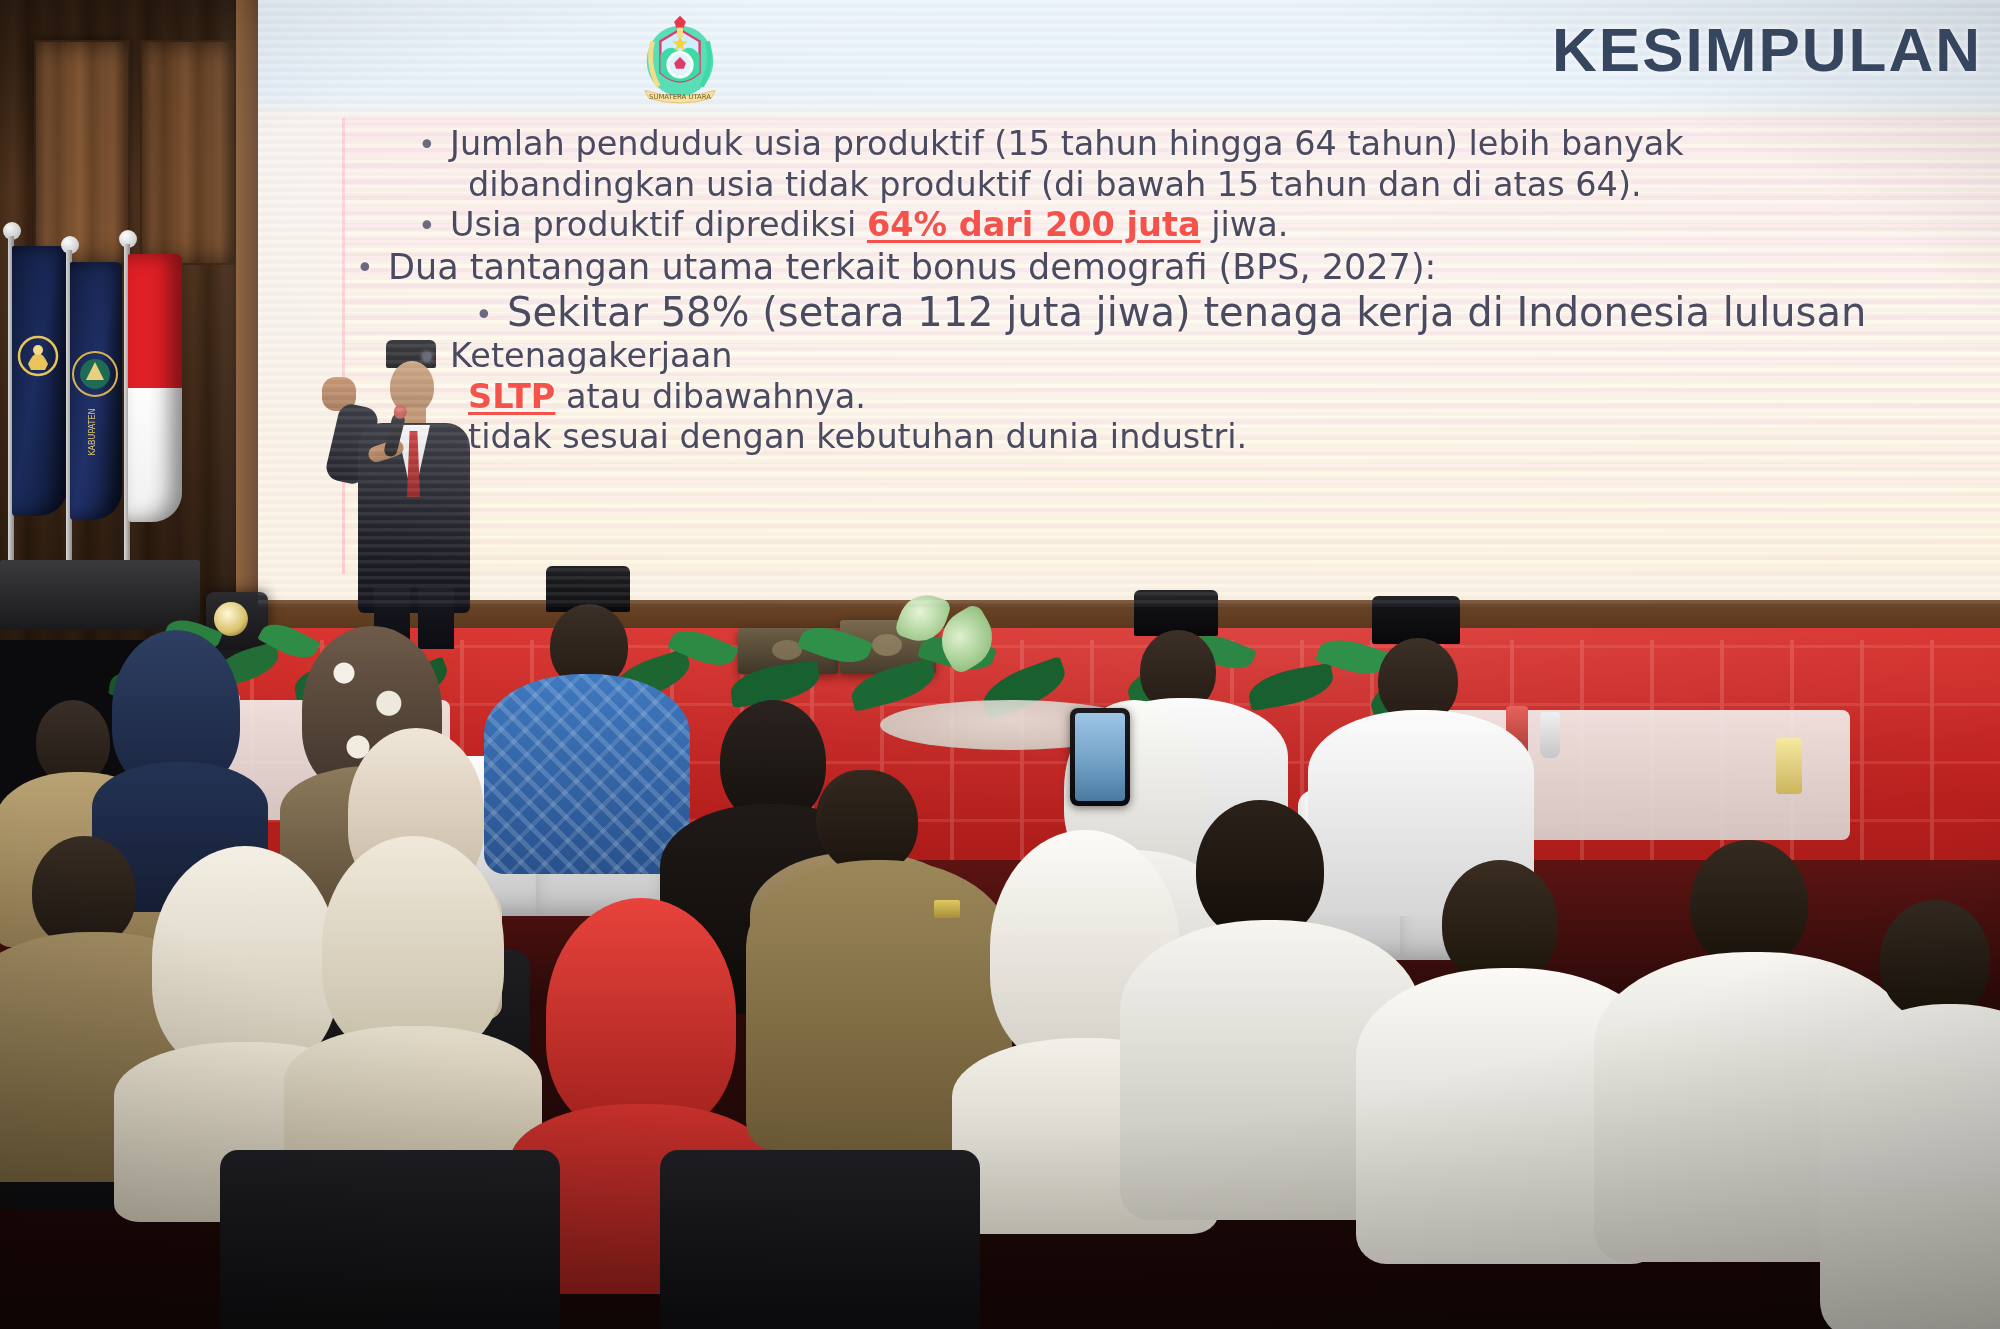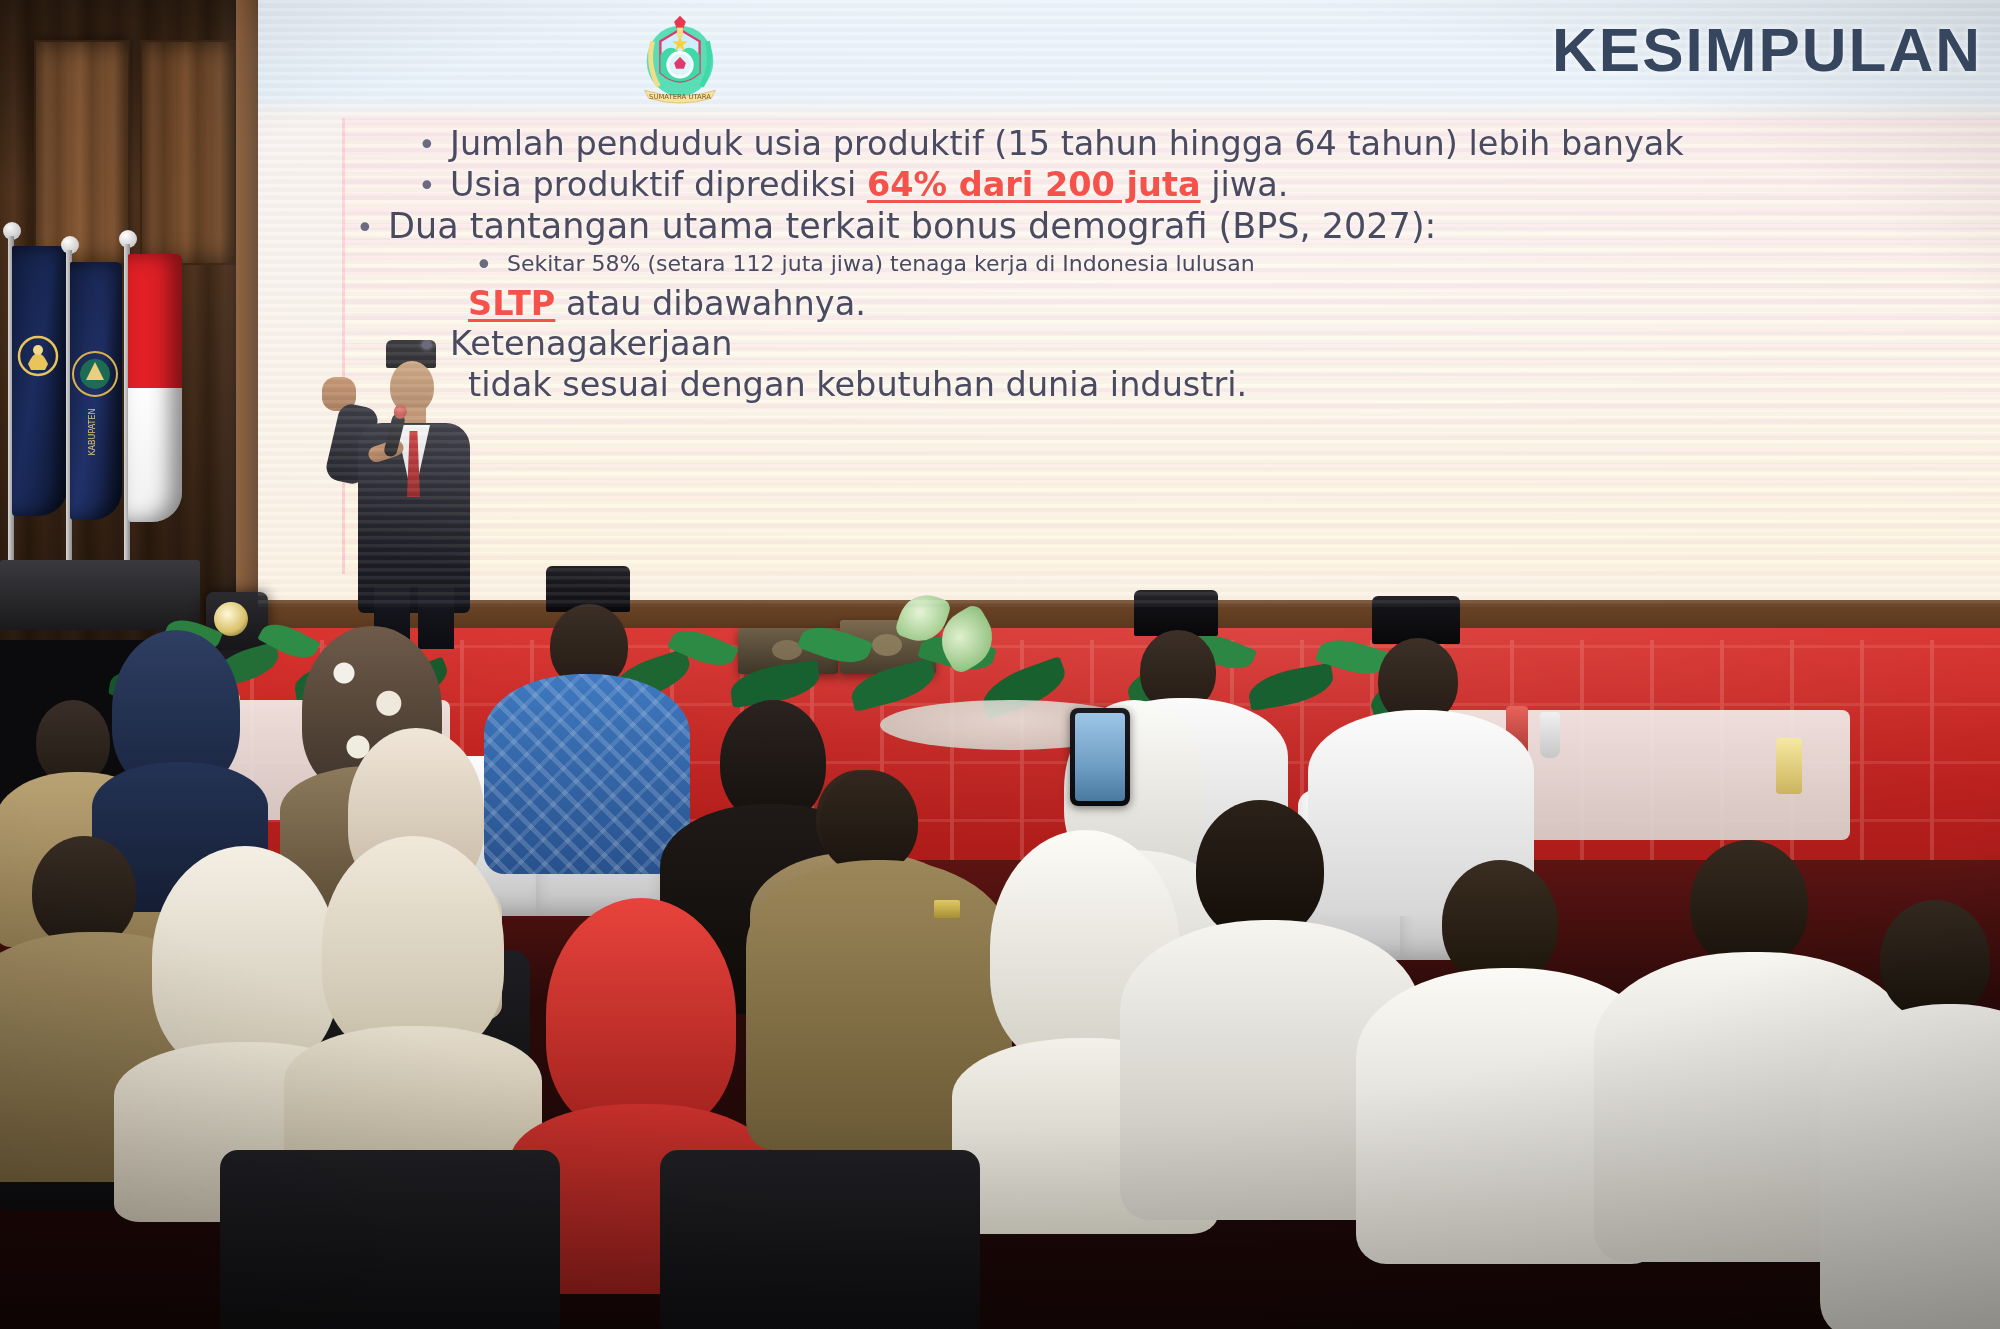--- a/index.html
+++ b/index.html
@@ -91,21 +91,21 @@
   }
 
   .slide-text { position:absolute; left:98px; top:124px; right:0; z-index:9; }
 
   .ln { display:block; color:#4a4a60; font-size:35px; line-height:1.21;
         font-family:"DejaVu Sans", sans-serif; white-space:nowrap;
         text-shadow:0 0 5px rgba(255,255,255,.55); }
   .l1 { padding-left:0px; }
   .l2 { padding-left:62px; font-size:33.5px; }
   .l2b{ padding-left:112px; font-size:33.5px; }
-  .l3 { padding-left:119px; font-size:22px; }
+  .l3 { padding-left:119px; font-size:40px; }
   .bullet::before { content:"\2022"; display:inline-block; width:32px;
                     color:#6a6a80; font-size:30px; vertical-align:middle; }
   .hl { color:#f4524a; font-weight:bold; text-decoration:underline;
         text-decoration-thickness:3px; text-underline-offset:4px; }
 
   
   .stage-front {
     position:absolute; left:258px; top:600px; width:1742px; height:38px;
     background:linear-gradient(180deg,#6d4526,#54341c);
   }
@@ -191,25 +191,26 @@
       <path d="M50 8 L56 14 L53 22 L47 22 L44 14 Z" fill="#e8384f"></path>
       <rect x="47" y="20" width="6" height="10" fill="#f3dd8a"></rect>
       <path d="M14 84 Q50 96 86 84 L82 92 Q50 102 18 92 Z" fill="#f6e3a1" stroke="#e0c47a"></path>
       <text x="50" y="93" font-size="7" fill="#7a5a2a" text-anchor="middle" font-family="DejaVu Sans, sans-serif">SUMATERA UTARA</text>
     </svg>
 
     <div class="slide-title">KESIMPULAN</div>
 
     <div class="slide-text">
         <span class="ln l2 bullet">Jumlah penduduk usia produktif (15 tahun hingga 64 tahun) lebih banyak</span>
+        <span class="ln l2b">dibandingkan usia tidak produktif (di bawah 15 tahun dan di atas 64).</span>
         <span class="ln l2 bullet">Usia produktif diprediksi <b class="hl">64% dari 200 juta</b> jiwa.</span>
         <span class="ln l1 bullet">Dua tantangan utama terkait bonus demografi (BPS, 2027):</span>
         <span class="ln l3 bullet">Sekitar 58% (setara 112 juta jiwa) tenaga kerja di Indonesia lulusan</span>
+        <span class="ln l2 bullet">Ketenagakerjaan</span>
         <span class="ln l2b"><b class="hl">SLTP</b> atau dibawahnya.</span>
-        <span class="ln l2 bullet">Ketenagakerjaan</span>
         <span class="ln l2b">tidak sesuai dengan kebutuhan dunia industri.</span>
       </div>
 
     <div class="scanlines"></div>
     <div class="screen-glow"></div>
   </div>
 
   <div class="stage-front"></div>
   <div class="carpet"></div>
   <div class="carpet-pattern"></div>

